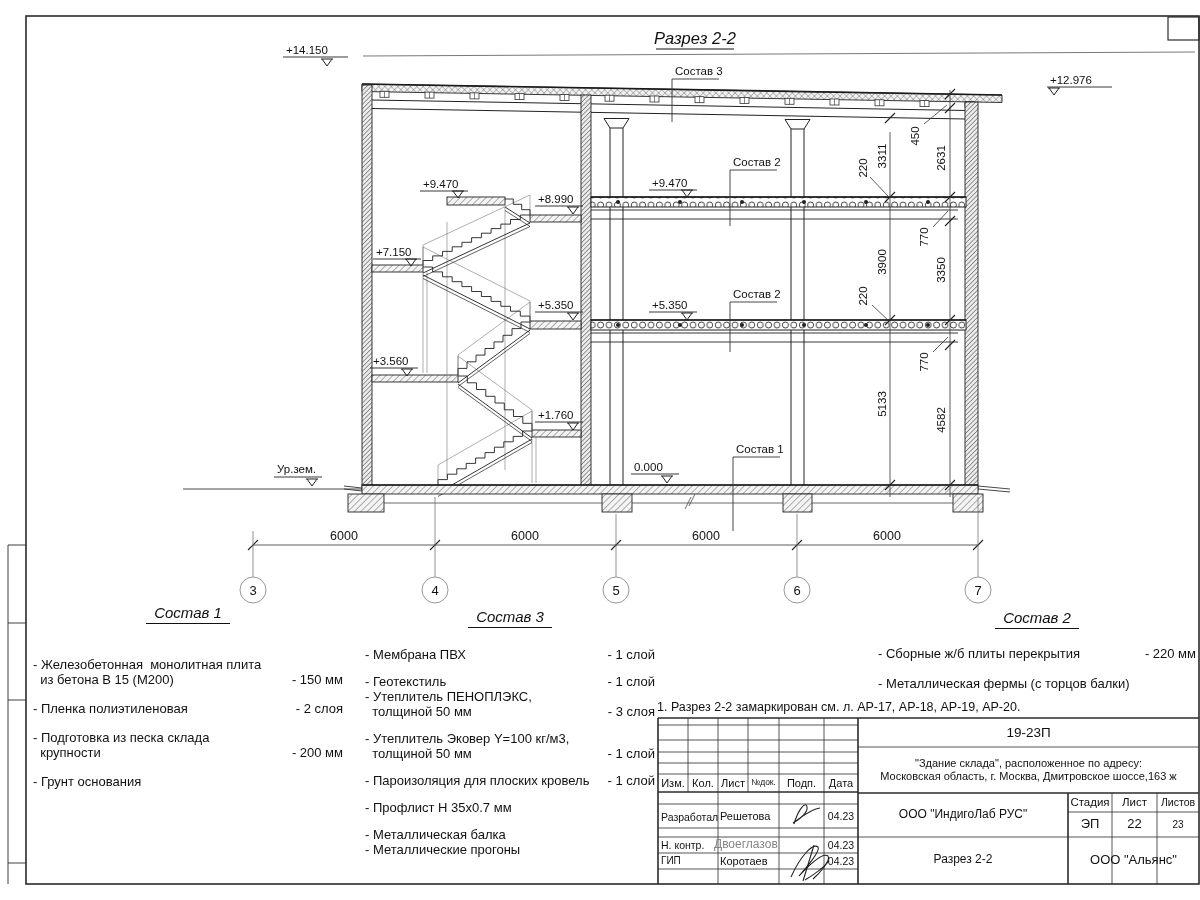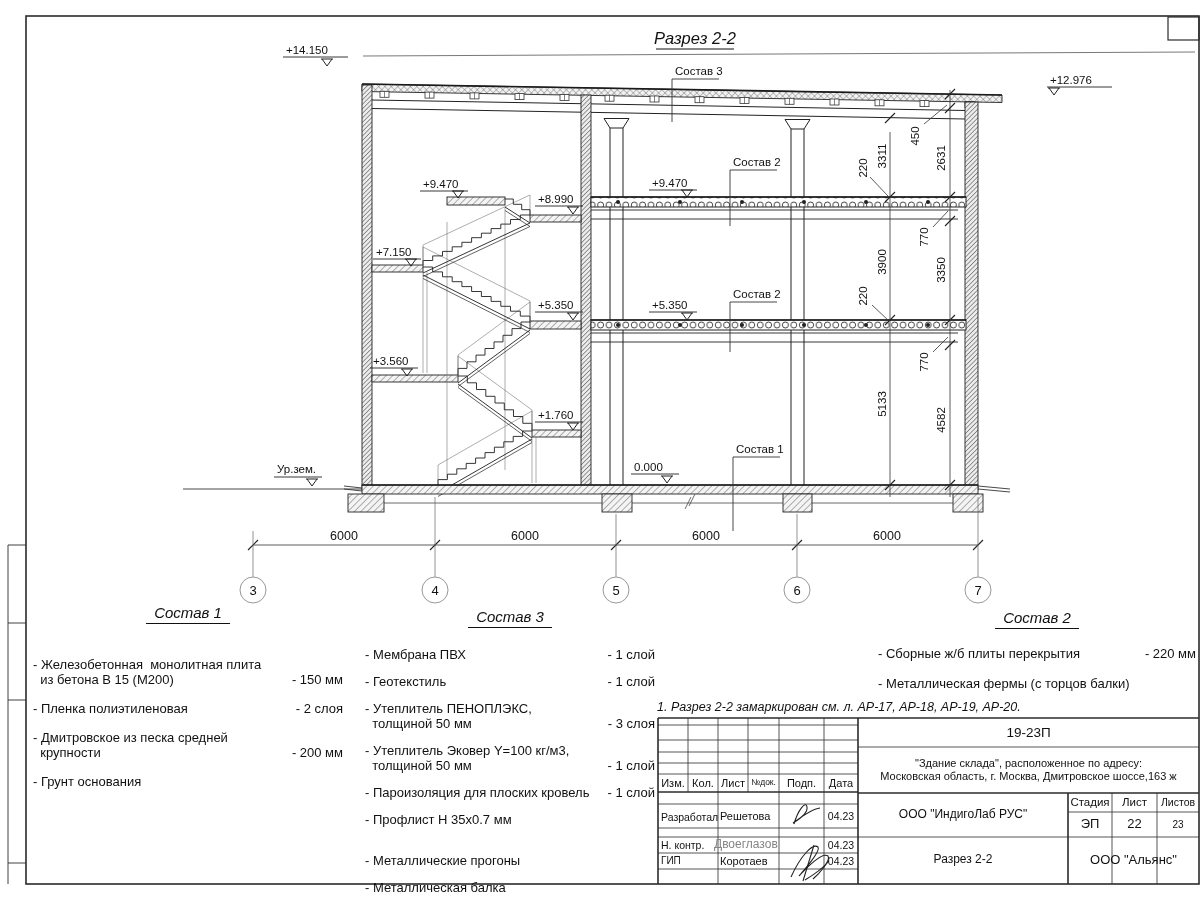--- a/index.html
+++ b/index.html
@@ -6,21 +6,21 @@
     font-family:"Liberation Sans",sans-serif;color:#111;}
   #stage{position:relative;width:1200px;height:900px;background:#fff;}
   svg{position:absolute;left:0;top:0;font-family:"Liberation Sans",sans-serif;}
   svg text{fill:#111;}
   .comp{position:absolute;font-size:13px;color:#111;}
   .comp-title{text-align:center;font-style:italic;font-size:15px;}
   .comp-title span{border-bottom:1.2px solid #111;padding:0 8px 2px;}
   .comp-item{display:flex;justify-content:space-between;align-items:flex-end;}
   .comp-item .n{white-space:pre-wrap;line-height:15px;}
   .comp-item .v{white-space:nowrap;margin-left:8px;line-height:15px;}
-  #note{position:absolute;left:657px;top:700px;font-size:12.5px;font-style:italic;}
+  #note{position:absolute;left:657px;top:700px;font-size:12.5px;}
   #tb{position:absolute;left:658px;top:718px;width:541px;height:166px;}
   .tb-cell{position:absolute;display:flex;align-items:center;justify-content:center;
     text-align:center;line-height:1.15;color:#111;}
   .tb-left{justify-content:flex-start;text-align:left;}
   .pre{white-space:pre-wrap;}
 </style>
 </head>
 <body>
 <div id="stage">
 
@@ -392,65 +392,65 @@
   <div class="comp-item" style="margin-bottom:14px">
         <span class="n">- Железобетонная  монолитная плита
   из бетона В 15 (М200)</span>
         <span class="v">- 150 мм</span>
       </div>
   <div class="comp-item" style="margin-bottom:14px">
         <span class="n">- Пленка полиэтиленовая</span>
         <span class="v">-  2 слоя</span>
       </div>
   <div class="comp-item" style="margin-bottom:14px">
-        <span class="n">- Дмитровское из песка средней
+        <span class="n">- Подготовка из песка склада
   крупности</span>
         <span class="v">- 200 мм</span>
       </div>
   <div class="comp-item">
         <span class="n">- Грунт основания</span>
         <span class="v"></span>
       </div>
 </div>
 
 <div class="comp" id="comp3" style="left:365px;top:608px;width:290px">
   <div class="comp-title"><span>Состав 3</span></div>
   <div style="height:22px"></div>
   <div class="comp-item" style="margin-bottom:12px">
         <span class="n">- Мембрана ПВХ</span>
         <span class="v">- 1 слой</span>
       </div>
-  <div class="comp-item" style="margin-bottom:12px">
+  <div class="comp-item" style="">
         <span class="n">- Геотекстиль</span>
         <span class="v">- 1 слой</span>
       </div>
   <div class="comp-item" style="margin-bottom:12px">
         <span class="n">- Утеплитель ПЕНОПЛЭКС,
   толщиной 50 мм</span>
         <span class="v">- 3 слоя</span>
       </div>
   <div class="comp-item" style="margin-bottom:12px">
         <span class="n">- Утеплитель Эковер Y=100 кг/м3,
   толщиной 50 мм</span>
         <span class="v">- 1 слой</span>
       </div>
   <div class="comp-item" style="margin-bottom:12px">
         <span class="n">- Пароизоляция для плоских кровель</span>
         <span class="v">- 1 слой</span>
       </div>
-  <div class="comp-item" style="margin-bottom:26px">
+  <div class="comp-item" style="margin-bottom:12px">
         <span class="n">- Профлист Н 35х0.7 мм</span>
         <span class="v"></span>
       </div>
-  <div class="comp-item" style="margin-bottom:12px">
-        <span class="n">- Металлические прогоны</span>
-        <span class="v"></span>
-      </div>
   <div class="comp-item">
         <span class="n">- Металлическая балка</span>
+        <span class="v"></span>
+      </div>
+  <div class="comp-item" style="margin-bottom:12px">
+        <span class="n">- Металлические прогоны</span>
         <span class="v"></span>
       </div>
 </div>
 
 <div class="comp" id="comp2" style="left:878px;top:609px;width:318px">
   <div class="comp-title"><span>Состав 2</span></div>
   <div style="height:20px"></div>
   <div class="comp-item" style="margin-bottom:15px">
         <span class="n">- Сборные ж/б плиты перекрытия</span>
         <span class="v">- 220 мм</span>

